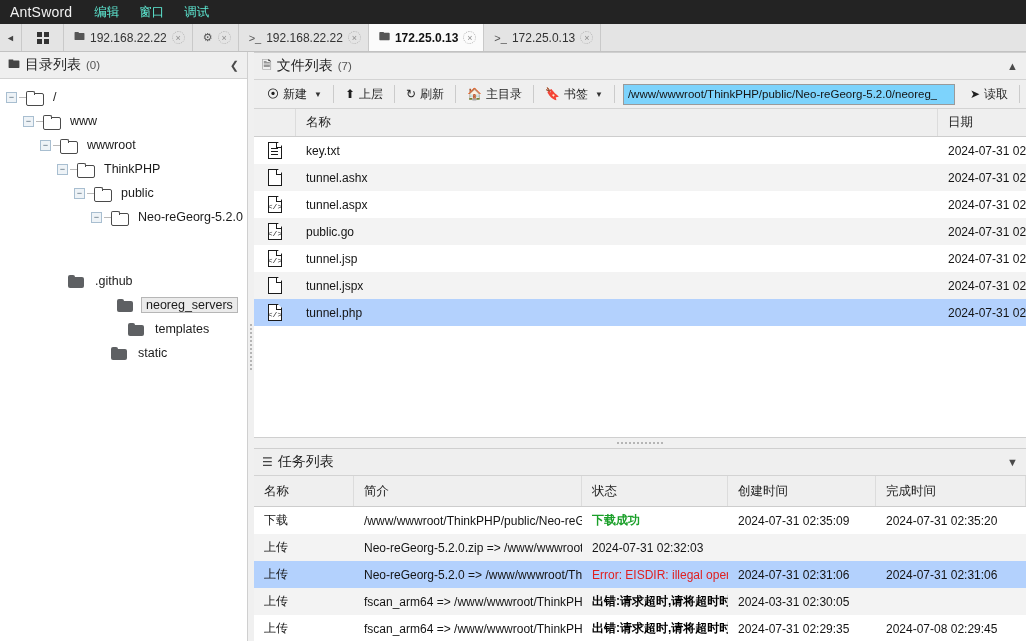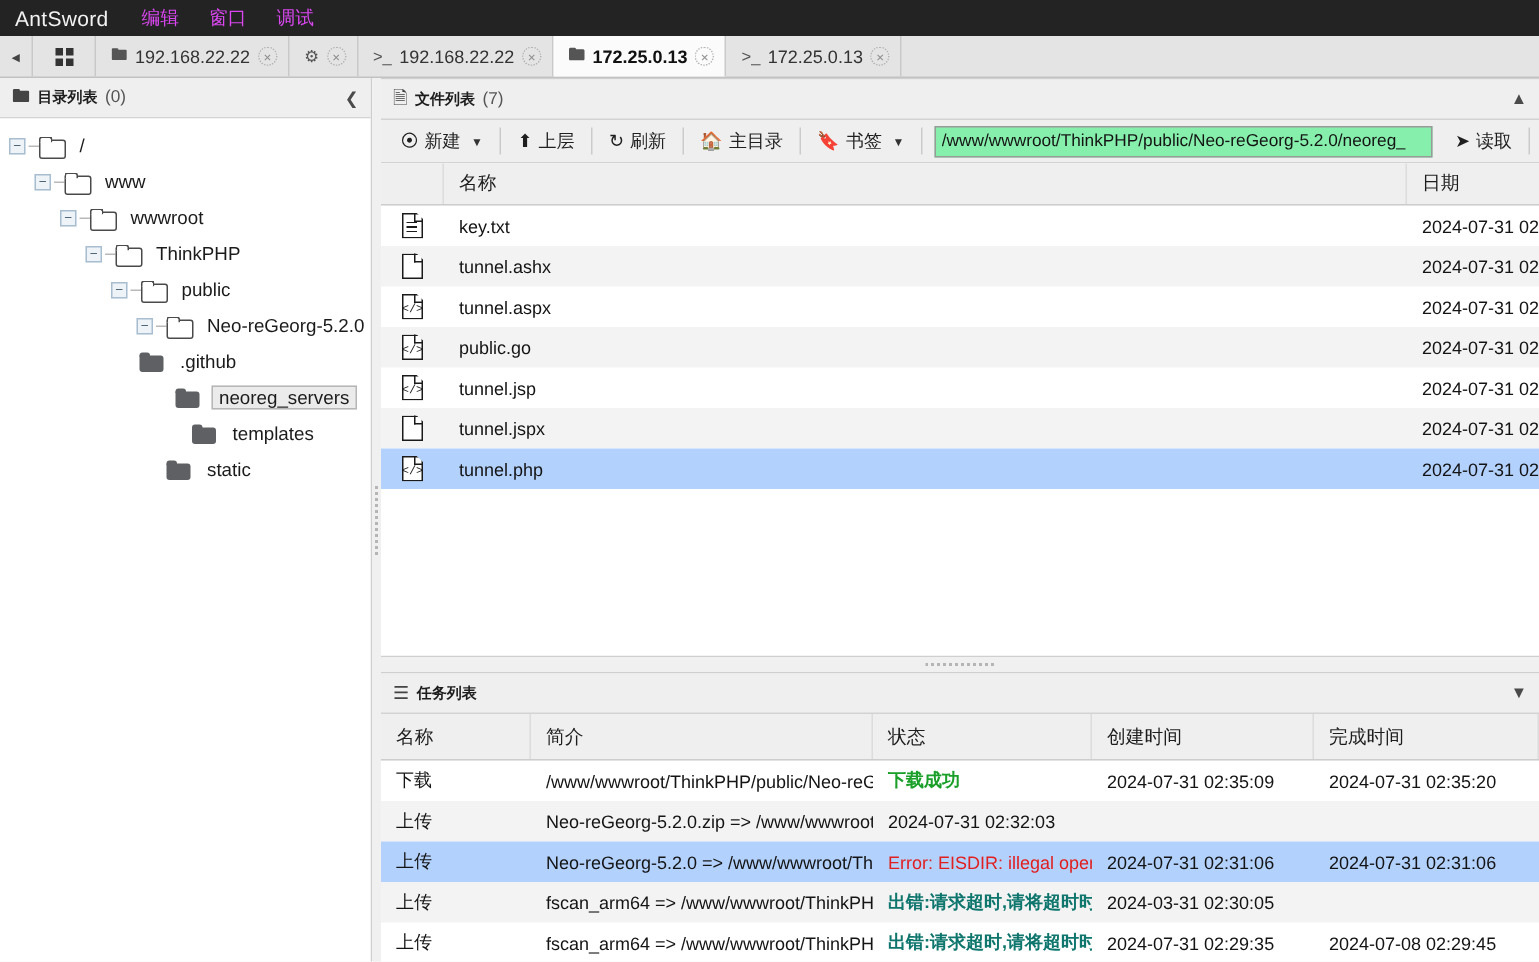--- a/index.html
+++ b/index.html
@@ -12,21 +12,21 @@
     color: #222;
   }
   #app { width: 1026px; height: 641px; position: relative; display: flex; flex-direction: column; }
 
   
   .menubar {
     height: 24px; background: #232323; color: #e8e8e8;
     display: flex; align-items: center; padding-left: 10px; flex: 0 0 24px;
   }
   .menubar .app-title { font-size: 14px; letter-spacing: .2px; color: #f2f2f2; margin-right: 22px; }
-  .menubar .m-item { font-size: 12.5px; margin-right: 20px; color: #d946ef; cursor: default; }
+  .menubar .m-item { font-size: 12.5px; margin-right: 20px; color: #5eead4; cursor: default; }
 
   
   .tabbar {
     height: 28px; flex: 0 0 28px; background: #e4e4e4;
     border-bottom: 1px solid #c2c2c2;
     display: flex; align-items: stretch;
   }
   .tab-scroll {
     width: 22px; display: flex; align-items: center; justify-content: center;
     border-right: 1px solid #c9c9c9; color: #444; font-size: 9px;
@@ -55,21 +55,21 @@
   .body { flex: 1 1 auto; display: flex; min-height: 0; background: #f0f0f0; }
 
   
   .sidebar { width: 248px; flex: 0 0 248px; display: flex; flex-direction: column; background: #fff;
              border-right: 1px solid #cfcfcf; }
   .panel-head {
     height: 27px; flex: 0 0 27px; background: #efefef; border-bottom: 1px solid #d3d3d3;
     display: flex; align-items: center; padding: 0 8px; gap: 5px;
   }
   .panel-head .ph-ico { font-size: 12px; color: #444; }
-  .panel-head .ph-title { font-weight: bold; font-size: 10px; color: #1d1d1d; }
+  .panel-head .ph-title { font-weight: normal; font-size: 14px; color: #1d1d1d; }
   .panel-head .ph-count { font-size: 11.5px; color: #555; }
   .panel-head .ph-spacer { flex: 1; }
   .panel-head .ph-chev { font-size: 11px; color: #4a4a4a; }
 
   .tree { flex: 1 1 auto; overflow: hidden; padding: 6px 0 0 0; background: #fff; }
   .tnode { display: flex; align-items: center; height: 24px; font-size: 12.5px; color: #1b1b1b; white-space: nowrap; }
   .tnode .expander {
     width: 11px; height: 11px; border: 1px solid #a8bed0; background: #eef3f7;
     display: inline-flex; align-items: center; justify-content: center;
     font-size: 9px; line-height: 1; color: #4a6070; margin-right: 2px; flex: 0 0 11px;
@@ -110,21 +110,21 @@
     display: flex; align-items: center; padding: 0 4px;
   }
   .tbtn {
     display: flex; align-items: center; gap: 4px; height: 23px; padding: 0 9px;
     font-size: 12px; color: #1f1f1f; white-space: nowrap; cursor: default;
   }
   .tbtn .caret { font-size: 8px; color: #333; margin-left: 3px; }
   .tsep { width: 1px; height: 18px; background: #cbcbcb; margin: 0 2px; }
   .pathbox {
     flex: 1 1 auto; min-width: 0; height: 21px; margin: 0 6px;
-    border: 1px solid #9a9a9a; background: #86efac; display: flex; align-items: center;
+    border: 1px solid #9a9a9a; background: #7dd3fc; display: flex; align-items: center;
     padding: 0 4px; font-size: 11.5px; color: #141414; overflow: hidden; white-space: nowrap;
   }
   .pathbox span { overflow: hidden; text-overflow: clip; white-space: nowrap; }
 
   
   .ftable { flex: 1 1 auto; display: flex; flex-direction: column; min-height: 0; background:#fff; }
   .fhead { display: flex; height: 28px; flex: 0 0 28px; background: #efefef; border-bottom: 1px solid #cdcdcd; }
   .fhead div { display: flex; align-items: center; font-size: 12.5px; color: #1d1d1d;
                border-right: 1px solid #dcdcdc; padding: 0 10px; }
   .frows { flex: 1 1 auto; overflow: hidden; }
@@ -177,21 +177,21 @@
                 white-space: nowrap; }
 
   .k-name { width: 100px; flex: 0 0 100px; }
   .k-desc { width: 228px; flex: 0 0 228px; }
   .k-stat { width: 146px; flex: 0 0 146px; }
   .k-ctime{ width: 148px; flex: 0 0 148px; }
   .k-ftime{ flex: 1 1 auto; }
 
   .ok { color: #1a9f29; font-weight: bold; }
   .err { color: #e02020; }
-  .err-b { color: #0f766e; font-weight: bold; }
+  .err-b { color: #000000; font-weight: bold; }
 </style>
 </head>
 <body>
 
 <div id="app">
 
   <div class="menubar">
     <span class="app-title">AntSword</span>
     <span class="m-item">编辑</span>
     <span class="m-item">窗口</span>
@@ -279,21 +279,21 @@
             <span class="hline"></span>
             <span class="folder-open"></span>
             <span class="tlabel">public</span>
           </div>
           <div class="tnode" style="padding-left: 91px;">
             <span class="expander">−</span>
             <span class="hline"></span>
             <span class="folder-open"></span>
             <span class="tlabel">Neo-reGeorg-5.2.0</span>
           </div>
-          <div class="tnode" style="padding-left: 73px;">
+          <div class="tnode" style="padding-left: 48px; margin-top: 40px;">
             <span class="hline" style="flex: 0 0 20px; width: 20px; background: transparent;"></span>
             <span class="folder-solid"></span>
             <span class="tlabel">.github</span>
           </div>
           <div class="tnode" style="padding-left: 97px;">
             <span class="hline" style="flex: 0 0 20px; width: 20px; background: transparent;"></span>
             <span class="folder-solid"></span>
             <span class="tlabel sel">neoreg_servers</span>
           </div>
           <div class="tnode" style="padding-left: 108px;">

